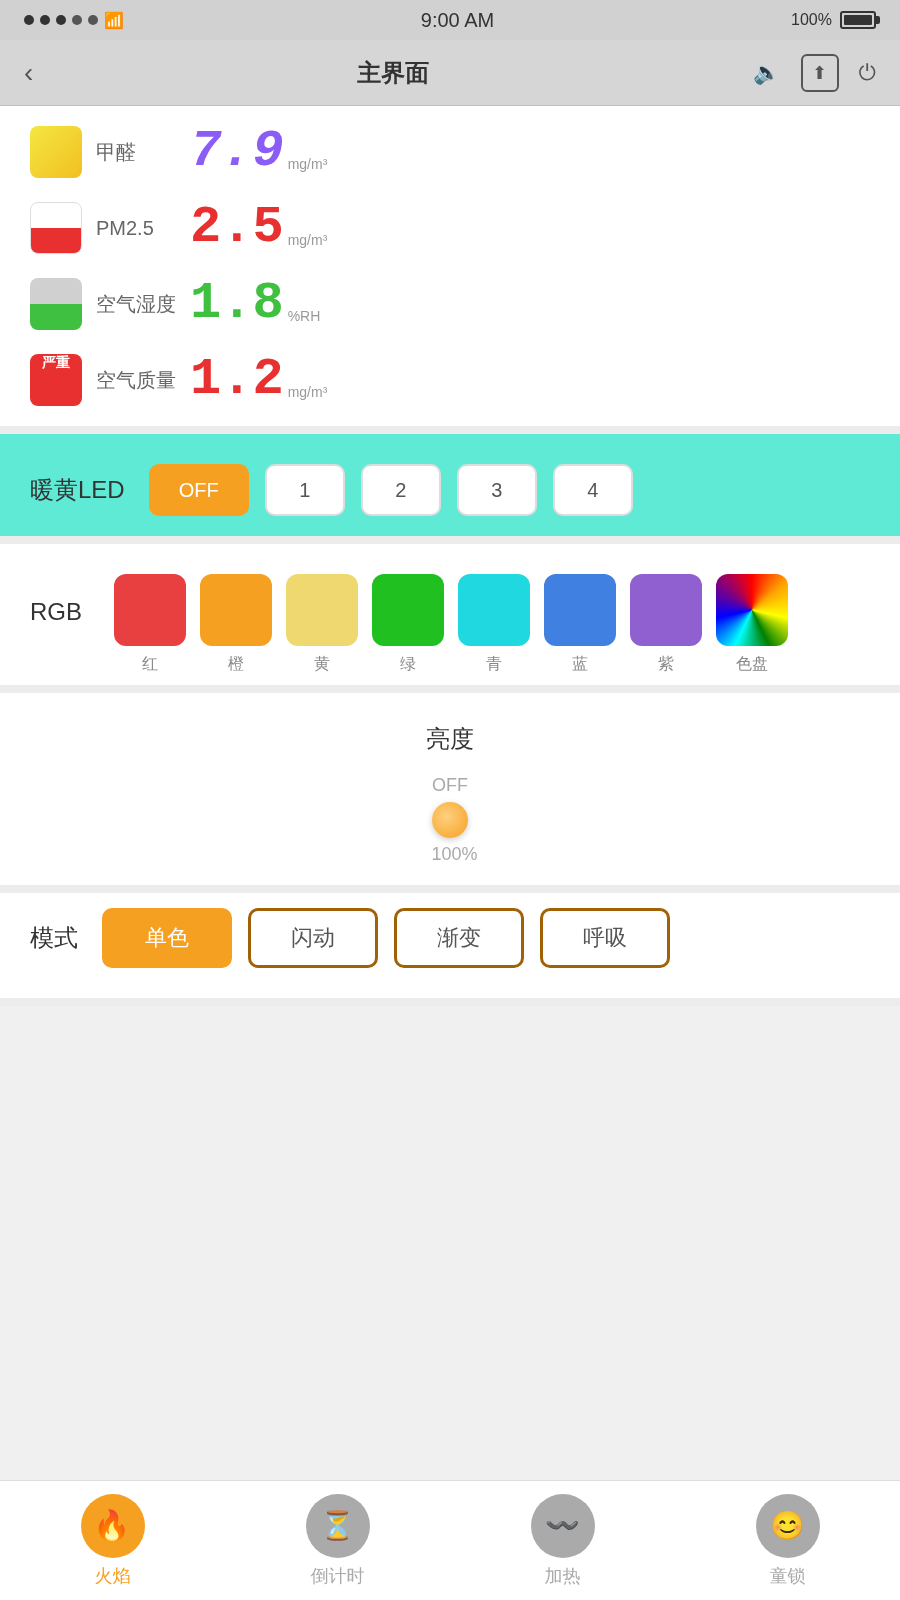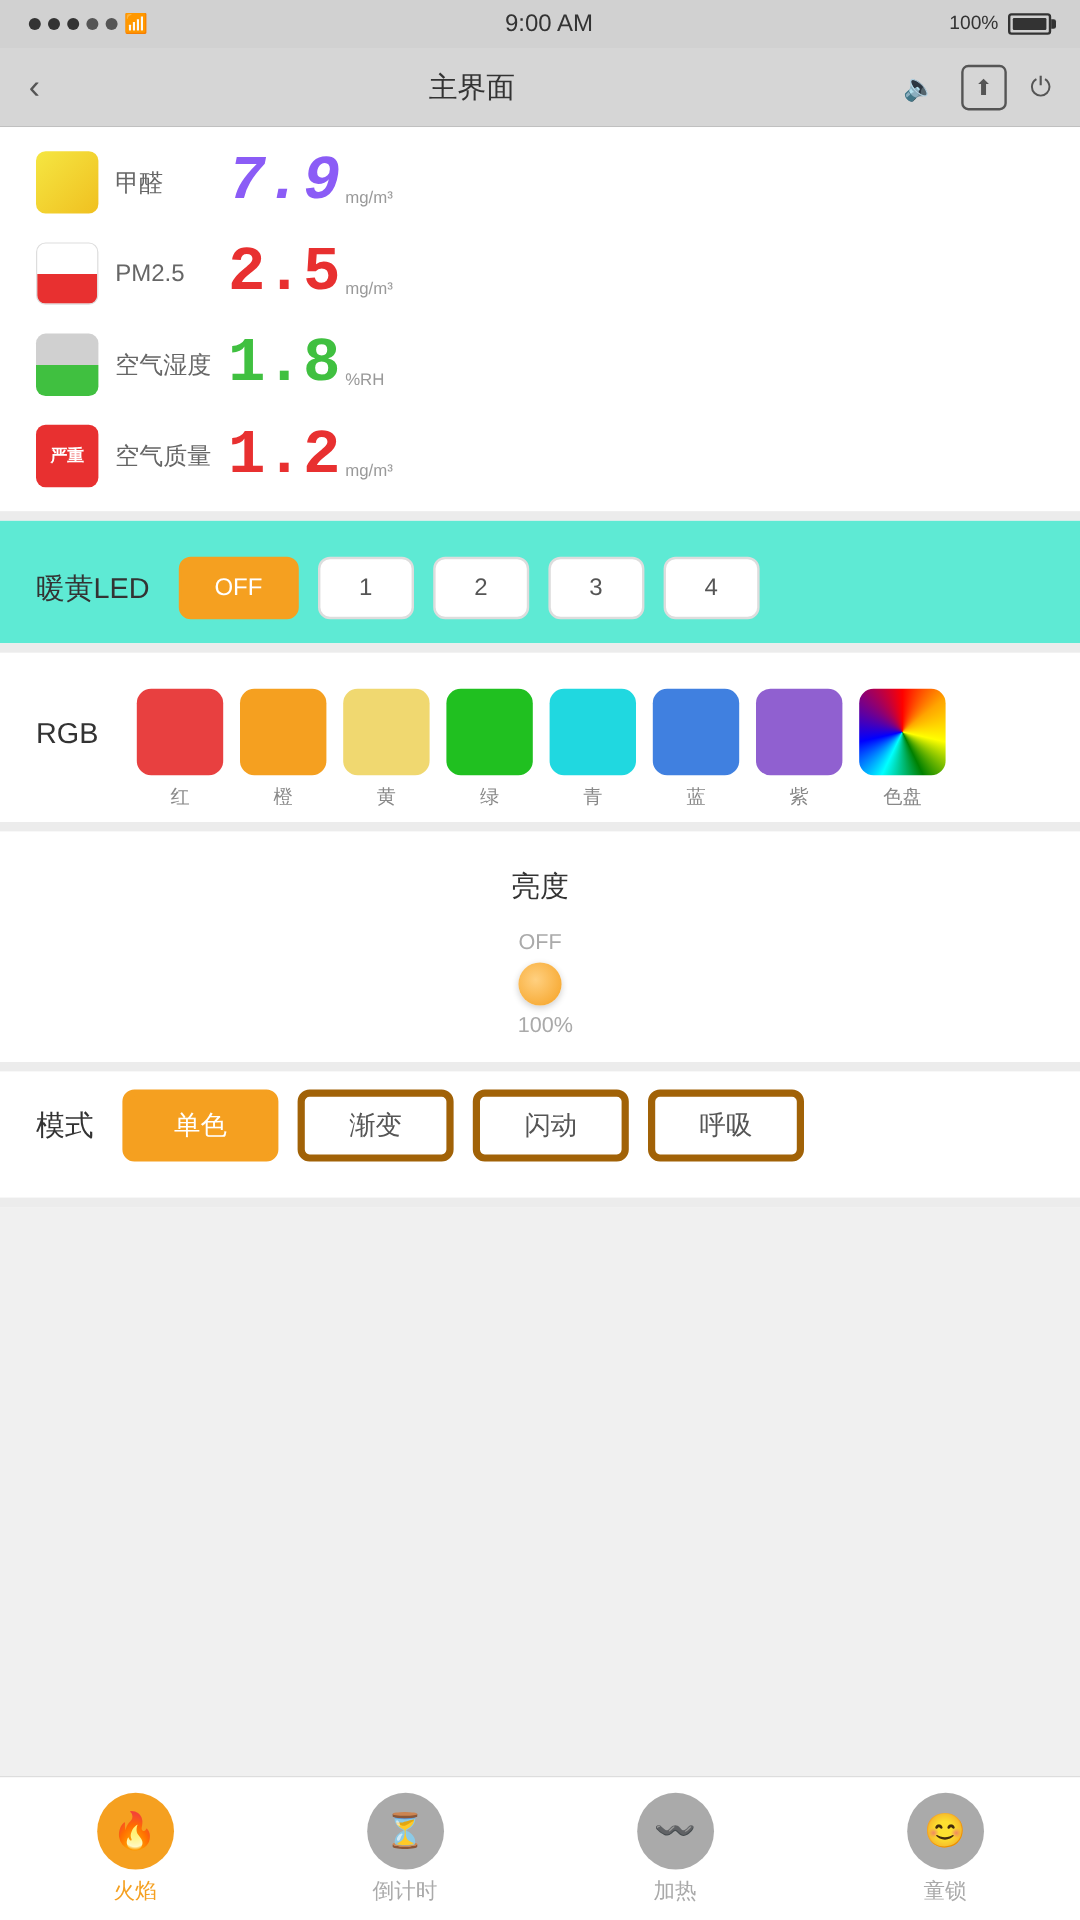--- a/index.html
+++ b/index.html
@@ -41,21 +41,21 @@
     .nav-bar {
       background: #d6d6d6;
       height: 66px;
       display: flex;
       align-items: center;
       justify-content: space-between;
       padding: 0 24px;
       border-bottom: 1px solid #c0c0c0;
     }
     .nav-back { font-size: 28px; color: #555; cursor: pointer; }
-    .nav-title { font-size: 24px; color: #333; font-weight: 400; }
+    .nav-title { font-size: 24px; color: #333; font-weight: 700; }
     .nav-icons { display: flex; gap: 20px; align-items: center; }
     .nav-icon { font-size: 22px; color: #555; cursor: pointer; }
     .nav-icon-upload {
       width: 38px; height: 38px; border: 2px solid #555; border-radius: 6px;
       display: flex; align-items: center; justify-content: center; font-size: 18px; color: #555;
     }
 
     
     .main-content {
       background: #fff;
@@ -87,21 +87,21 @@
       border-radius: 8px;
     }
     .sensor-icon.pm25 {
       background: linear-gradient(to bottom, #fff 50%, #e83030 50%);
       border: 1px solid #ddd;
       border-radius: 8px;
     }
     .sensor-icon.red-label {
       background: #e83030;
       border-radius: 8px;
-      display: flex; align-items: center; justify-content: center;
+      display: flex; justify-content: center;
       color: white; font-size: 16px; font-weight: bold;
     }
     .sensor-label { font-size: 20px; color: #666; min-width: 80px; }
     .sensor-value-wrap { display: flex; align-items: baseline; gap: 4px; }
     .sensor-value {
       font-family: 'Courier New', monospace;
       font-size: 52px;
       font-weight: 700;
       line-height: 1;
     }
@@ -223,21 +223,21 @@
     .mode-row {
       display: flex;
       align-items: center;
       gap: 16px;
     }
     .mode-title { font-size: 24px; color: #333; font-weight: 400; margin-right: 8px; }
     .btn-mode {
       height: 60px;
       min-width: 130px;
       border-radius: 10px;
-      border: 6px solid #a16207;
+      border: 3px solid #a16207;
       background: #fff;
       font-size: 22px;
       color: #555;
       cursor: pointer;
       display: flex; align-items: center; justify-content: center;
     }
     .btn-mode.active {
       background: #f5a020;
       border-color: #f5a020;
       color: #fff;
@@ -434,22 +434,22 @@
         <span class="brightness-pct">100%</span>
       </div>
     </div>
 
     <div class="divider"></div>
 
     <div class="mode-section">
       <div class="mode-row">
         <span class="mode-title">模式</span>
         <button class="btn-mode active">单色</button>
+        <button class="btn-mode">闪动</button>
         <button class="btn-mode">渐变</button>
-        <button class="btn-mode">闪动</button>
         <button class="btn-mode">呼吸</button>
       </div>
     </div>
 
     <div class="divider"></div>
 
   </div>
 
   <div class="gray-fill"></div>
 

